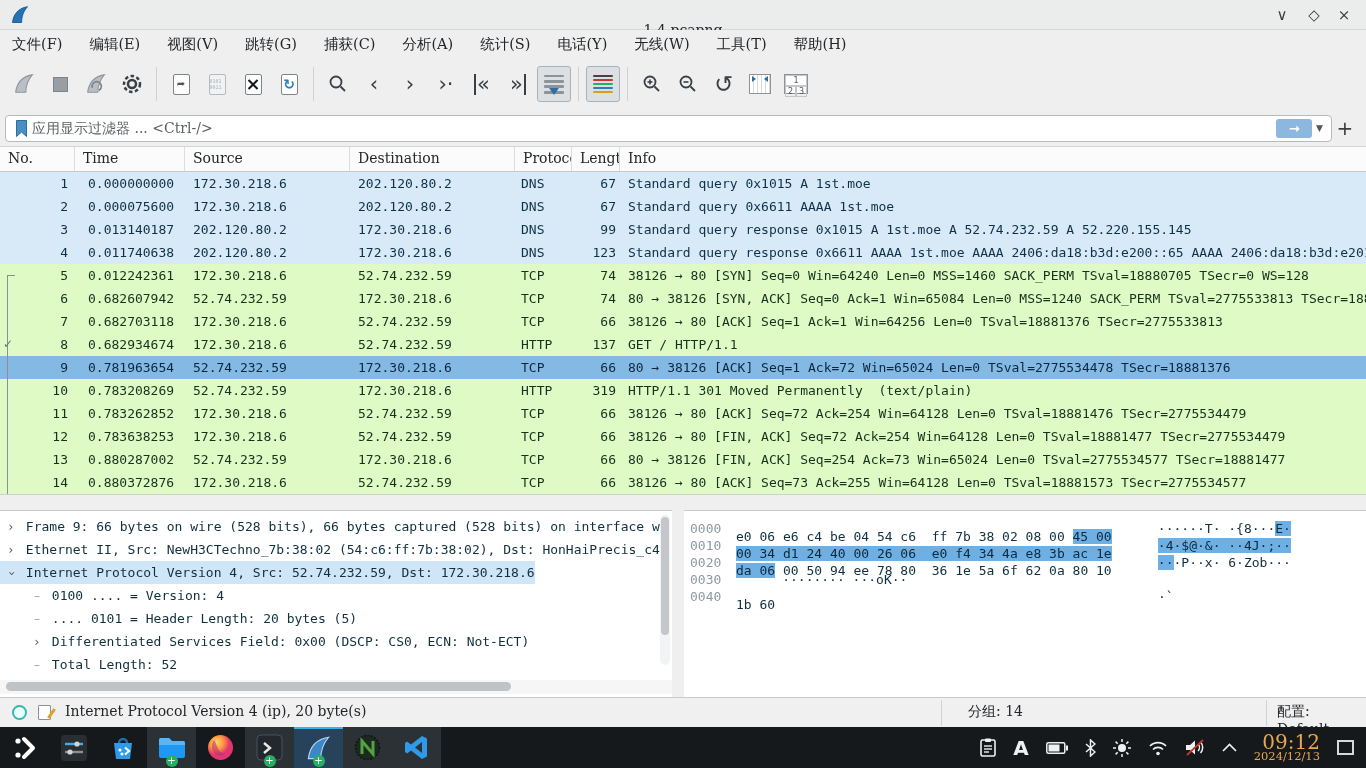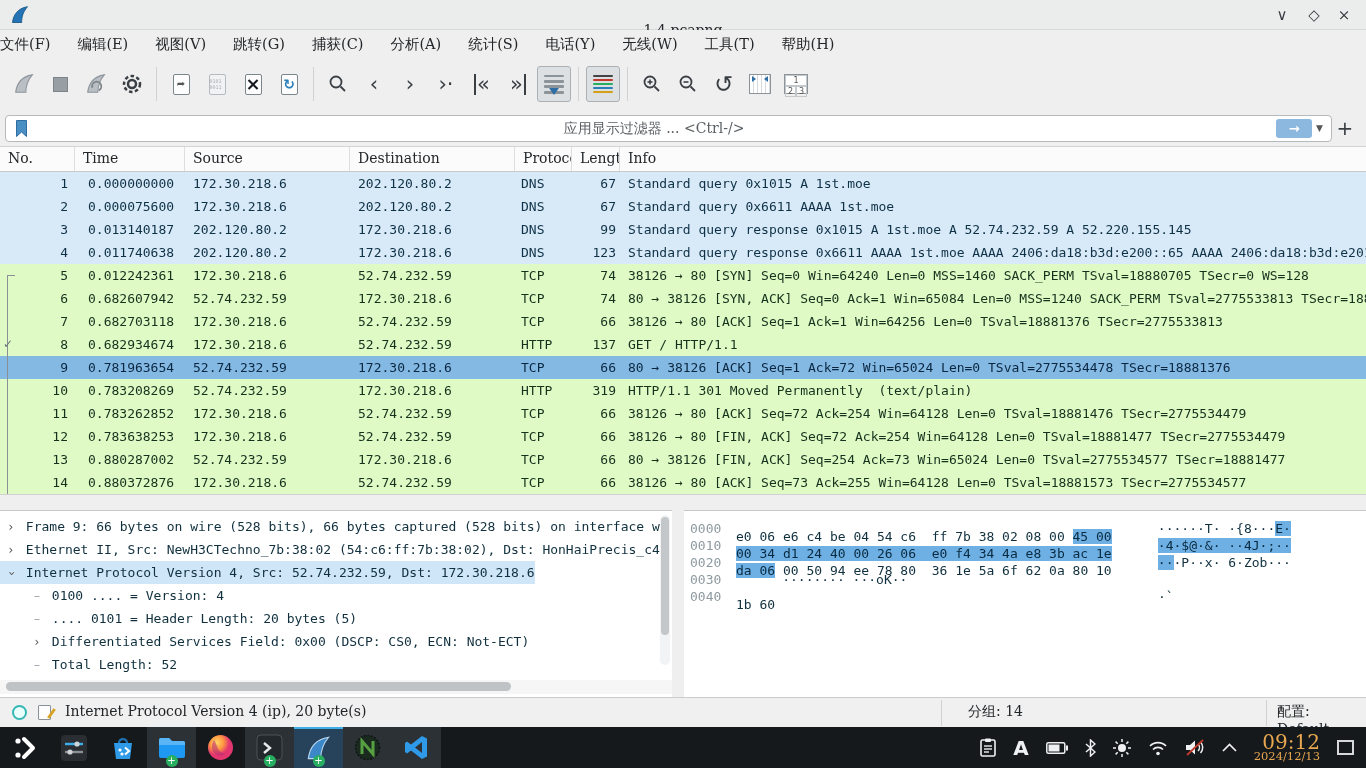--- a/index.html
+++ b/index.html
@@ -7,21 +7,21 @@
   body { font-family:"DejaVu Serif","Liberation Serif",serif; background:#efefef; position:relative; font-size:14px; color:#232629; }
 
   
   #titlebar { position:absolute; left:0; top:0; width:1366px; height:30px; background:#ebecec; border-bottom:1px solid #d7d8d9; }
   #title-icon { position:absolute; left:10px; top:5px; width:20px; height:20px; }
   #window-title { position:absolute; left:0; right:0; top:22px; text-align:center; font-size:14px; color:#232629; }
   .winctl { position:absolute; top:4px; width:24px; height:22px; text-align:center; font-size:15px; color:#3a3f44; line-height:22px; }
   #win-min { right:72px; } #win-max { right:40px; } #win-close { right:10px; }
 
   
-  #menubar { position:absolute; left:0; top:30px; width:1366px; height:28px; display:flex; align-items:center; gap:27px; background:#efefef; }
+  #menubar { position:absolute; left:0; top:30px; width:1366px; height:28px; display:flex; align-items:center; padding-left:12px; gap:27px; background:#efefef; }
   .menu-item { font-size:14.5px; color:#232629; white-space:nowrap; }
 
   
   #toolbar { position:absolute; left:0; top:58px; width:1366px; height:52px; background:#efefef; display:flex; align-items:center; padding-left:6px; }
   .tbtn { width:34px; height:36px; display:flex; align-items:center; justify-content:center; margin:0 1px; border-radius:3px; position:relative; }
   .tbtn.active { background:#dce0e3; border:1px solid #aab2b8; }
   .tsep { width:1px; height:34px; background:#cfd2d4; margin:0 6px; }
   .glyph { font-family:"DejaVu Sans","Liberation Sans",sans-serif; font-size:21px; color:#3a3f44; line-height:1; }
   .doc { width:17px; height:21px; background:#fdfdfd; border:1.5px solid #7a858c; border-radius:2px; position:relative; display:flex; align-items:center; justify-content:center; }
   .doc.dim { border-color:#b4babe; background:#f1f2f3; }
@@ -36,21 +36,21 @@
   .layout-ic span { border:0.5px solid #c4c8cb; display:flex; align-items:center; justify-content:center; }
   .layout-ic .top { grid-column:1/3; }
   .cols-ic { width:22px; height:20px; border:1px solid #8d9499; background:repeating-linear-gradient(90deg,#fff 0 3px,#d7dadd 3px 4px); position:relative; }
   .cols-ic:before { content:""; position:absolute; left:2px; top:1px; border-left:4px solid #2f6ea5; border-top:3px solid transparent; border-bottom:3px solid transparent; }
   .cols-ic:after { content:""; position:absolute; right:2px; top:1px; border-right:4px solid #2f6ea5; border-top:3px solid transparent; border-bottom:3px solid transparent; }
 
   
   #filterbar { position:absolute; left:0; top:110px; width:1366px; height:36px; background:#efefef; display:flex; align-items:center; padding:0 8px 0 5px; }
   #filter-box { flex:1; height:27px; background:#fff; border:1px solid #b6babd; border-radius:4px; display:flex; align-items:center; padding:0 4px; }
   #filter-bookmark { width:22px; display:flex; justify-content:center; }
-  #filter-input { flex:1; border:none; outline:none; font-family:"DejaVu Serif",serif; font-size:14px; color:#222; background:transparent;text-align:center; }
+  #filter-input { flex:1; border:none; outline:none; font-family:"DejaVu Serif",serif; font-size:14px; color:#222; background:transparent; }
   #filter-input::placeholder { color:#5a5f63; opacity:1; }
   #filter-apply { width:36px; height:19px; background:#8cb8e0; border-radius:3px; display:flex; align-items:center; justify-content:center; color:#fff; font-family:"DejaVu Sans",sans-serif; font-weight:bold; font-size:13px; }
   #filter-dropdown { font-size:9px; color:#555; margin:0 4px; }
   #filter-add { width:26px; text-align:center; font-family:"DejaVu Sans",sans-serif; font-size:20px; color:#3a3f44; }
 
   
   #pkt-header { position:absolute; left:0; top:146px; width:1366px; height:26px; background:#fbfbfb; border-top:1px solid #d2d4d5; border-bottom:1px solid #c6c8c9; display:flex; font-size:14px; color:#232629; }
   .hcell { padding:3px 0 0 8px; border-right:1px solid #dcdedf; overflow:hidden; white-space:nowrap; }
   #pkt-rows { position:absolute; left:0; top:172px; width:1366px; height:322px; overflow:hidden; background:#fff; }
   .prow { display:flex; height:23px; line-height:23px; font-family:"DejaVu Sans Mono","Liberation Mono",monospace; font-size:13px; white-space:pre; overflow:hidden; }

